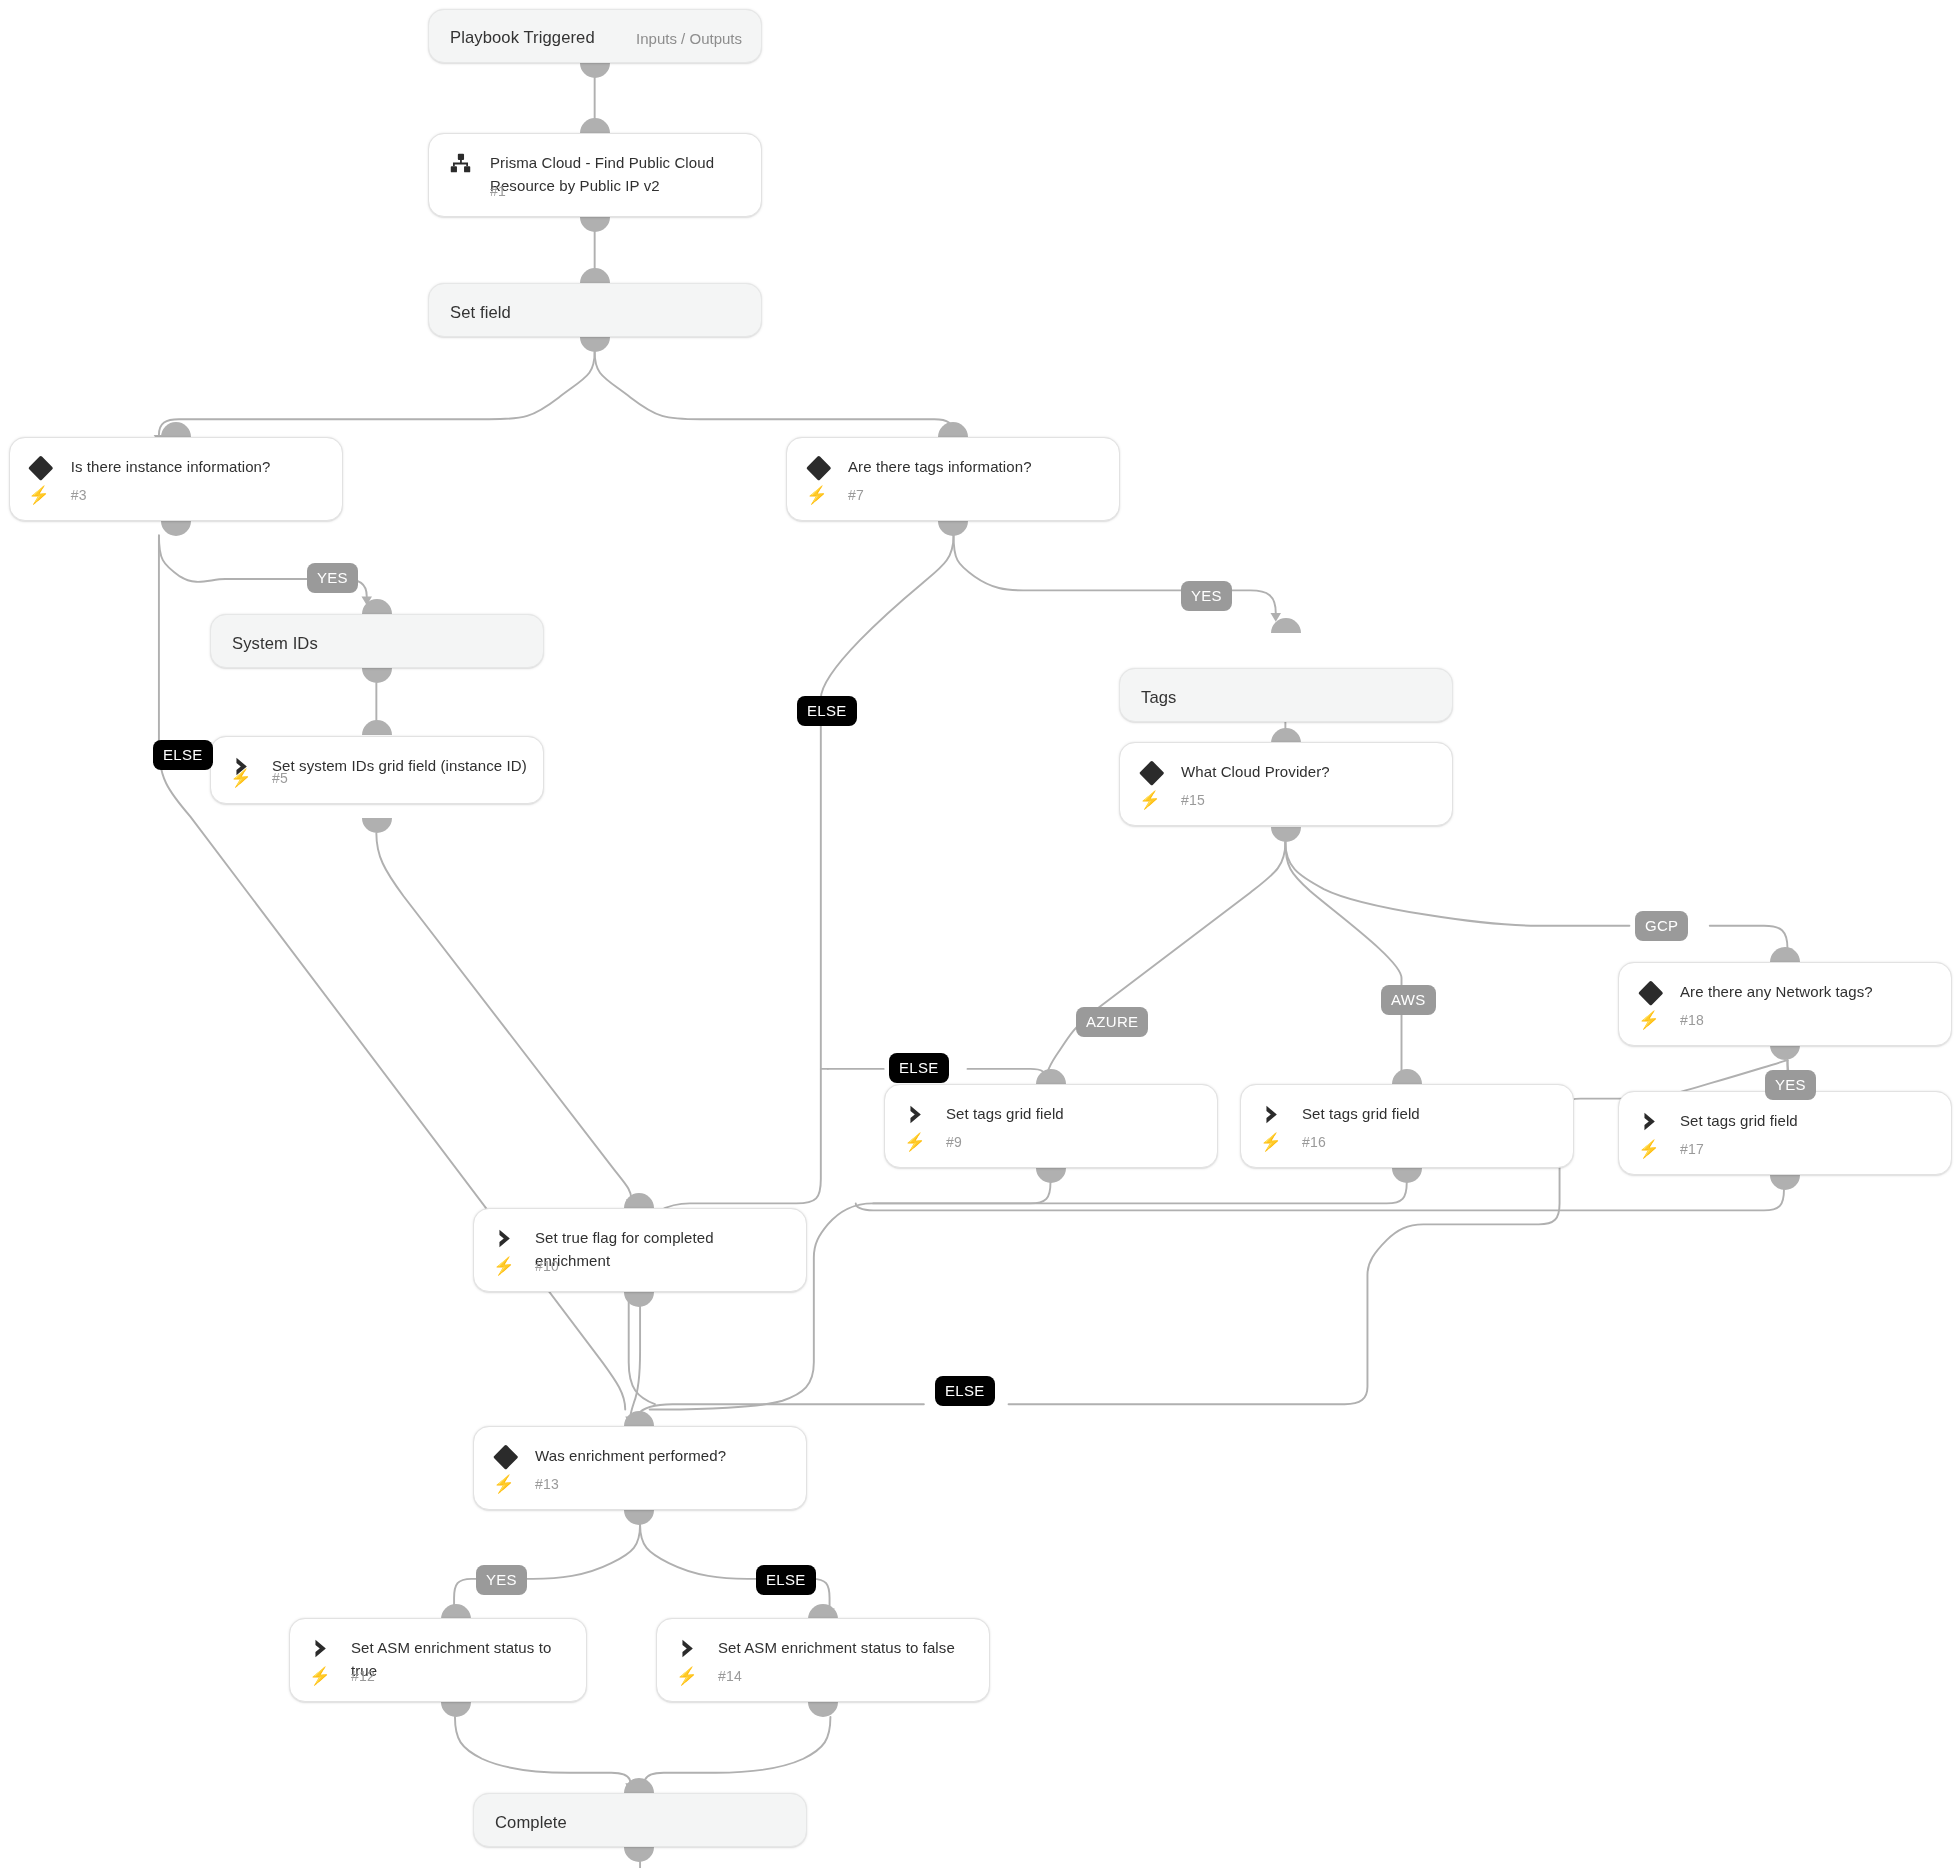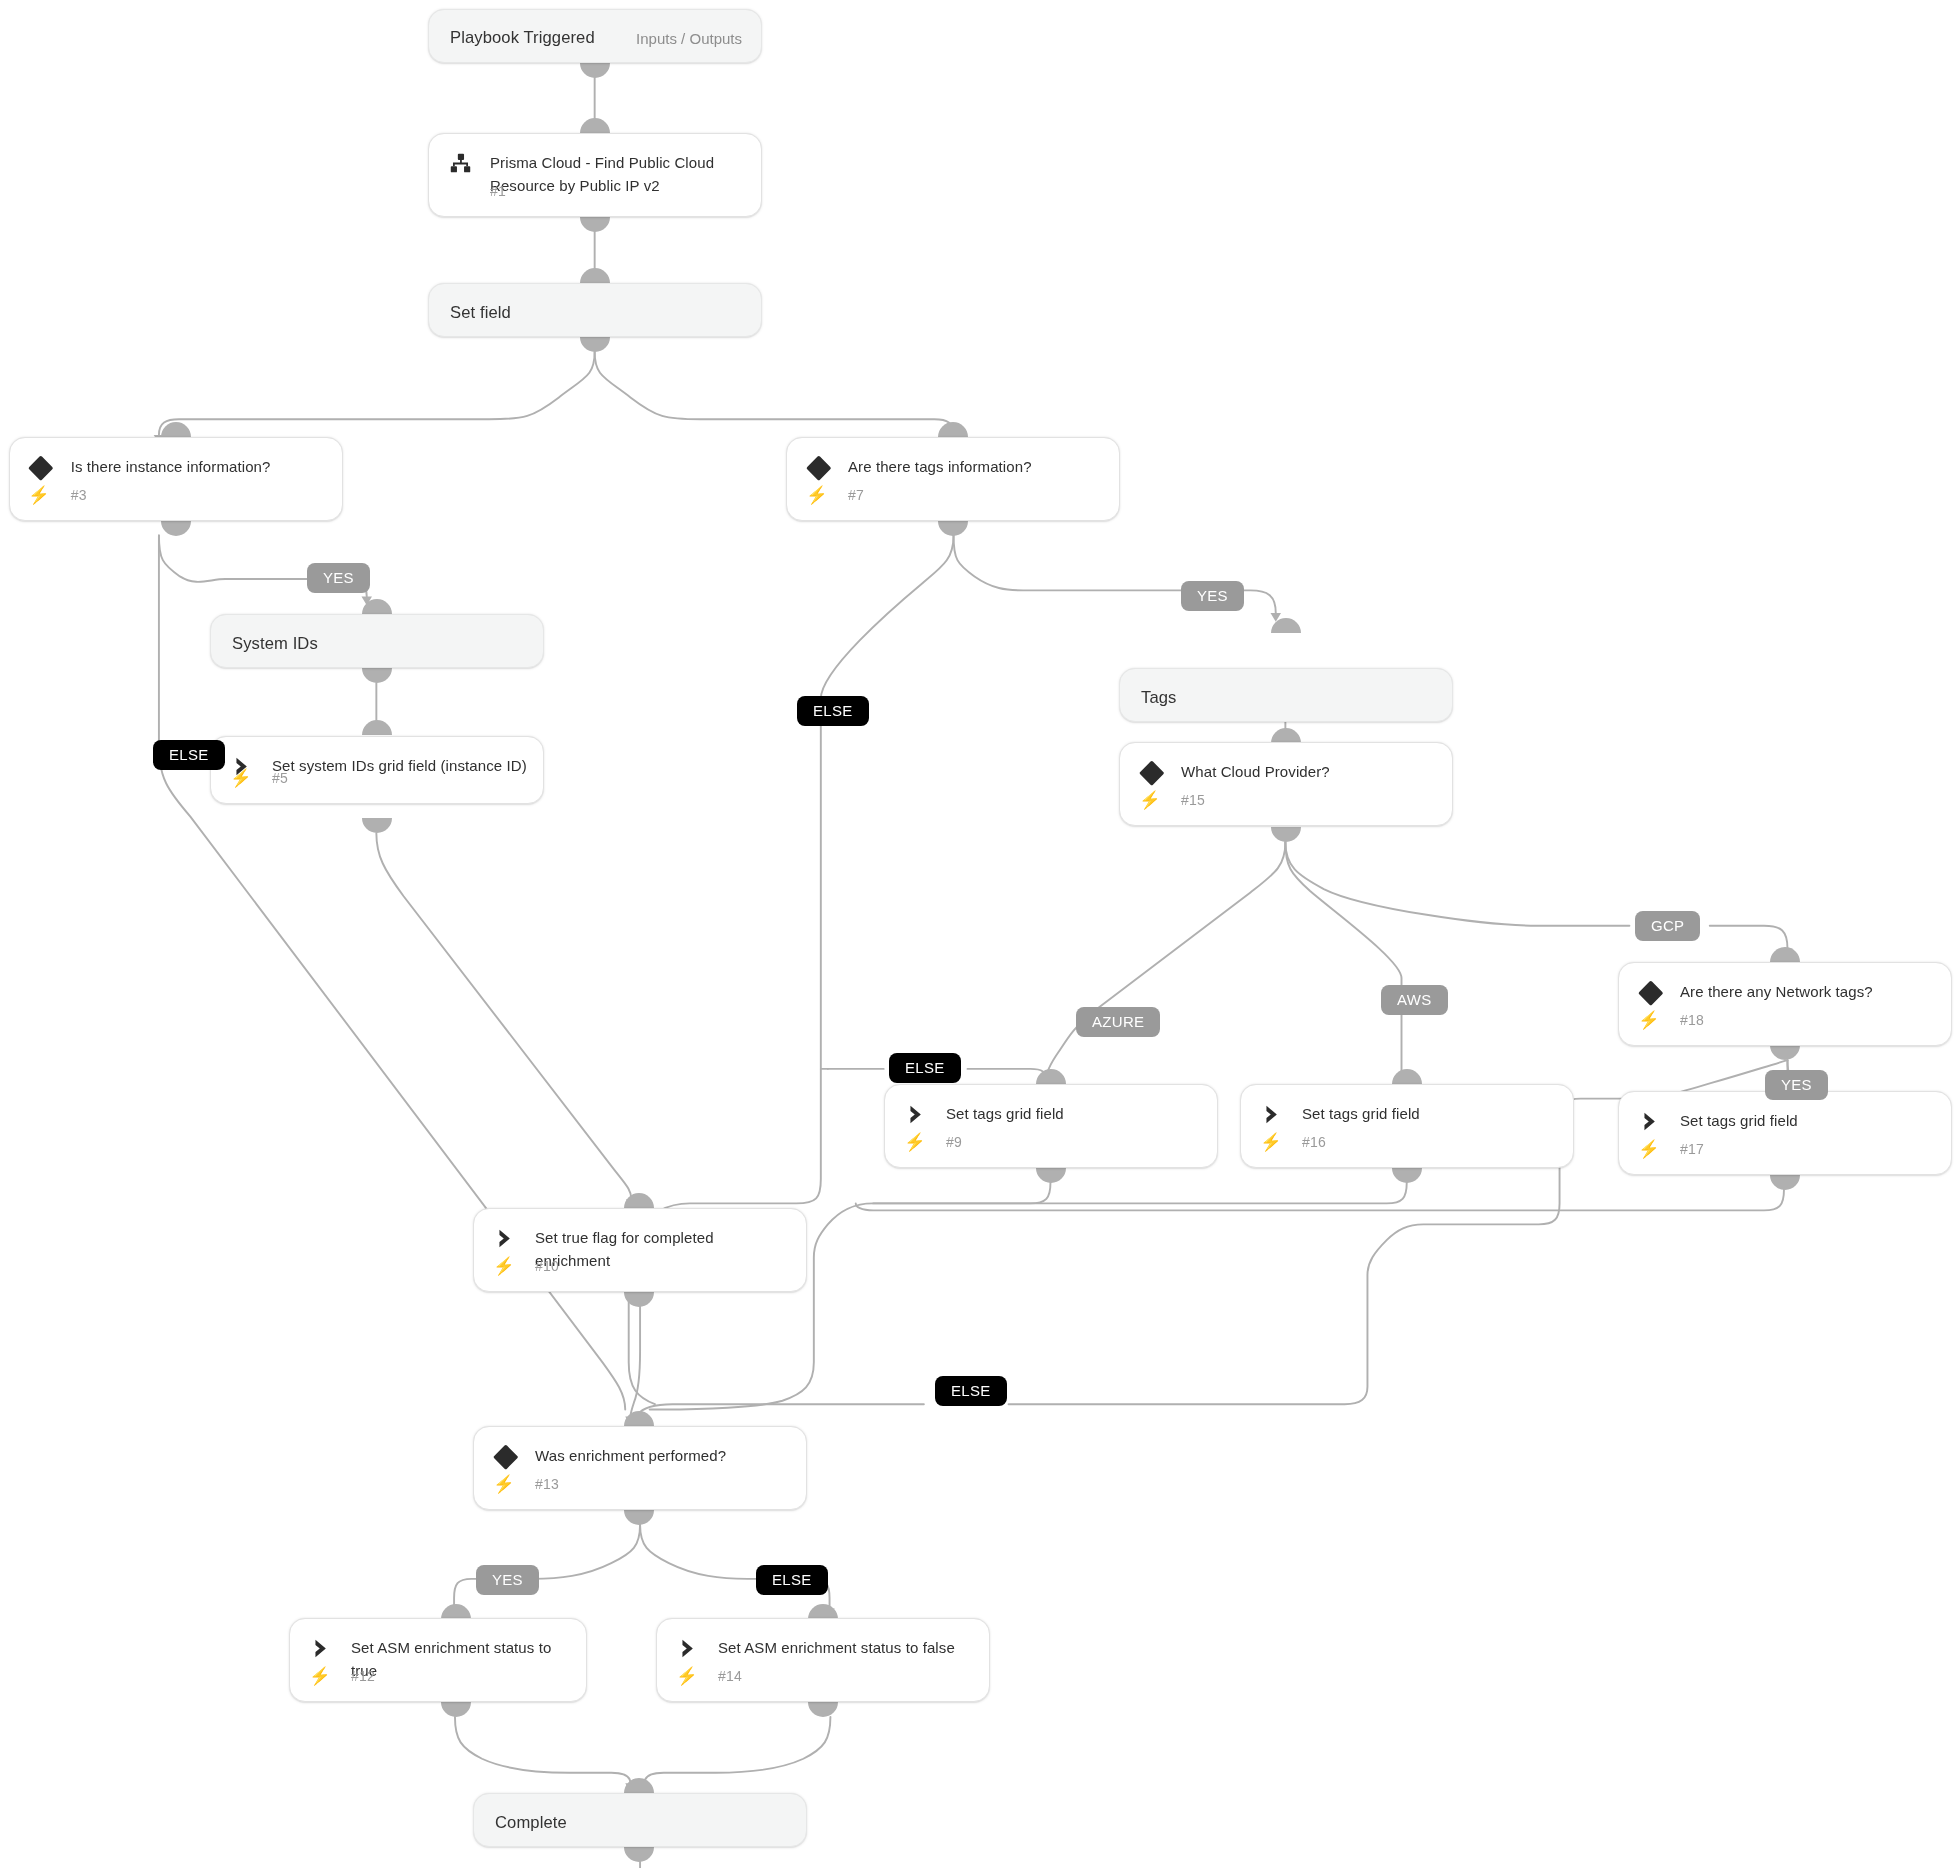--- a/index.html
+++ b/index.html
@@ -114,21 +114,21 @@
   .conn.in {            
     border-radius: 15px 15px 0 0;
   }
 
   
   .pill {
     position: absolute;
     box-sizing: border-box;
     height: 30px;
     line-height: 30px;
-    padding: 0 16px;
+    padding: 0 10px;
     border-radius: 7.9px;
     font-size: 15px;
     color: #ffffff;
     text-align: center;
     letter-spacing: 0.3px;
     z-index: 8;
     white-space: nowrap;
   }
   .pill.yes  { background: #9a9a9a; }
   .pill.gray { background: #9a9a9a; }

